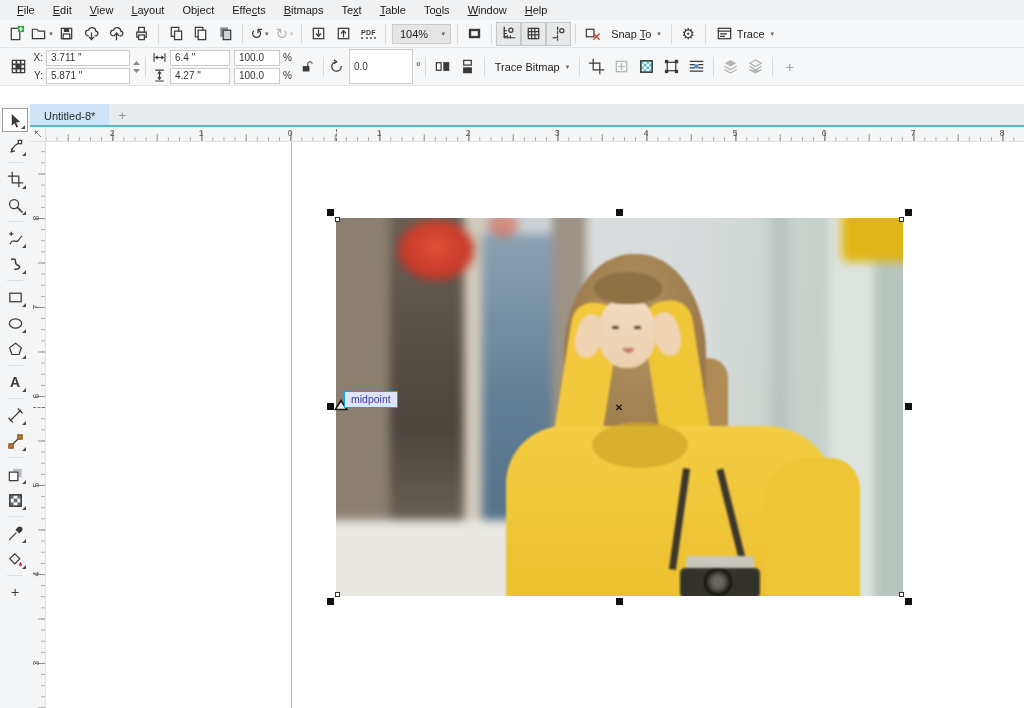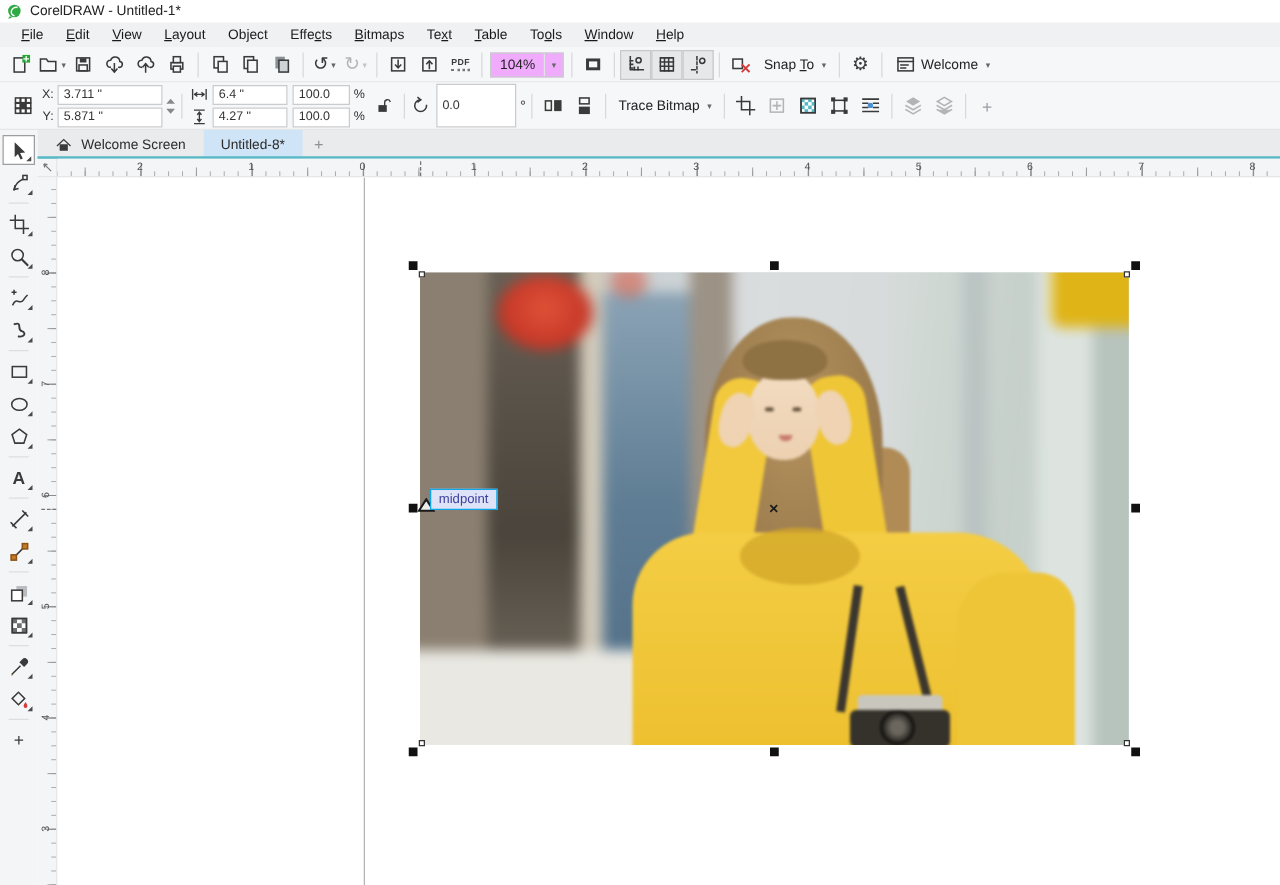--- a/index.html
+++ b/index.html
@@ -19,21 +19,21 @@
   
   .stdbar{height:28px;background:var(--barbg);display:flex;align-items:center;padding-left:4px;border-bottom:1px solid #e3e5e6}
   .propbar{height:38px;background:var(--barbg);display:flex;align-items:center;padding-left:6px;border-bottom:1px solid #e3e5e6;font-size:10px;color:#333}
   .tbtn{min-width:25px;height:24px;display:flex;align-items:center;justify-content:center;color:var(--ic);position:relative;border:1px solid transparent}
   .tbtn.pressed{background:#e6e8e9;border-color:#c6c8ca}
   .tbtn.disabled{opacity:.35}
   .sep{width:1px;height:20px;background:var(--sep);margin:0 4px;flex:none}
   .caret{font-size:7px;color:#666;margin-left:2px}
   .uni{line-height:1}
   .pdftxt{font-size:7px;font-weight:bold;letter-spacing:.3px;color:var(--ic);border-bottom:2px dotted #777;padding-bottom:1px}
-  .combo{display:flex;align-items:center;height:20px;background:#f0abfc;border:1px solid var(--fldb);font-size:11px;margin:0 2px}
+  .combo{display:flex;align-items:center;height:20px;background:#e5e5e5;border:1px solid var(--fldb);font-size:11px;margin:0 2px}
   .combo .val{padding:0 7px;min-width:42px}
   .combo .cbtn{border-left:1px solid #e0e2e3;width:15px;height:100%;display:flex;align-items:center;justify-content:center;font-size:7px;color:#666}
   .textbtn{display:flex;align-items:center;gap:4px;padding:0 6px;height:24px;font-size:11px;color:#222}
   
   .pair{display:flex;flex-direction:column;gap:2px;margin:0 2px}
   .frow{display:flex;align-items:center;gap:3px}
   .flabel{font-size:10px;color:#333;width:10px;text-align:right}
   .fld{height:16px;background:#fff;border:1px solid var(--fldb);font-size:10px;padding:0 4px;display:flex;align-items:center;white-space:nowrap}
   .fld.w84{width:84px}.fld.w60{width:60px}.fld.w46{width:46px}.fld.w64{width:64px;height:35px}
   .pct{font-size:10px}
@@ -122,30 +122,20 @@
   .tooltip{position:absolute;left:298px;top:249px;height:17px;padding:1px 6px 2px;background:var(--ttbg);
            border:1px solid #0ea5e9;color:var(--tttx);font-size:10.5px;white-space:nowrap}
   .snapglyph{position:absolute;left:288px;top:255px}
   .arrowsvg{position:absolute;inset:0;pointer-events:none}
 </style>
 </head>
 <body>
 
 <div class="app">
 
-  <div class="titlebar">
-    <span class="gly">
-      <svg width="13" height="13" viewBox="0 0 14 14">
-          <circle cx="7" cy="6.2" r="5.4" fill="#2fab44"></circle>
-          <path d="M3.2 10.6L1.6 13l3.4-.9z" fill="#2fab44"></path>
-          <path d="M9.8 3.2c-2.6-.6-5 .8-5.4 3.2-.3 2 .9 3.6 2.8 4" stroke="#fff" stroke-width="1.2" fill="none"></path>
-        </svg>
-    </span>
-    <span>CorelDRAW - Untitled-1*</span>
-  </div>
 
   <div class="menubar">
       <div class="menu-item"><span class="mn">F</span>ile</div>
       <div class="menu-item"><span class="mn">E</span>dit</div>
       <div class="menu-item"><span class="mn">V</span>iew</div>
       <div class="menu-item"><span class="mn">L</span>ayout</div>
       <div class="menu-item">Ob<span class="mn">j</span>ect</div>
       <div class="menu-item">Effe<span class="mn">c</span>ts</div>
       <div class="menu-item"><span class="mn">B</span>itmaps</div>
       <div class="menu-item">Te<span class="mn">x</span>t</div>
@@ -329,21 +319,21 @@
       </div>
       <div class="sep"></div>
       <div class="textbtn">
         <span class="gly">
           <svg width="17" height="17" viewBox="0 0 18 18" fill="none" stroke="currentColor" stroke-width="1.3" stroke-linecap="square">
             <rect x="2.5" y="3.5" width="13" height="11"></rect>
             <path d="M2.5 6.5h13"></path>
             <path d="M5 9.5h6M5 12h4"></path>
           </svg>
         </span>
-        <span>Welcome</span>
+        <span>Trace</span>
         <span class="caret">▾</span>
       </div>
     </div>
 
   <div class="propbar">
     <span class="gly" style="margin:0 4px">
         <svg width="17" height="17" viewBox="0 0 18 18" fill="none" stroke="currentColor" stroke-width="1.3" stroke-linecap="square">
           <g fill="#fff">
             <rect x="2.5" y="2.5" width="4" height="4"></rect>
             <rect x="7" y="2.5" width="4" height="4"></rect>
@@ -681,29 +671,20 @@
       <div class="tsep"></div>
       <div class="tool muted">
         <span class="gly">
           <span class="uni" style="font-size:14px">+</span>
         </span>
       </div>
     </div>
 
   <div class="workarea">
     <div class="tabbar">
-      <div class="tab">
-        <span class="gly">
-            <svg width="14" height="14" viewBox="0 0 18 18" fill="none" stroke="currentColor" stroke-width="1.3" stroke-linecap="square">
-              <path d="M2.5 9.5L9 3.5l6.5 6"></path>
-              <path d="M4.8 8.2V15h8.4V8.2z" fill="currentColor" stroke="none"></path>
-            </svg>
-          </span>
-        <span>Welcome Screen</span>
-      </div>
       <div class="tab active">
         <span>Untitled-8*</span>
       </div>
       <div class="tabplus">+</div>
     </div>
     <div class="rulerrow">
       <div class="rcorner">
         <svg width="10" height="10" viewBox="0 0 12 12" stroke="currentColor" fill="none" stroke-width="1.2">
             <path d="M2.5 2.5l7 7M2.5 2.5l3.5.8M2.5 2.5l.8 3.5"></path>
           </svg>

